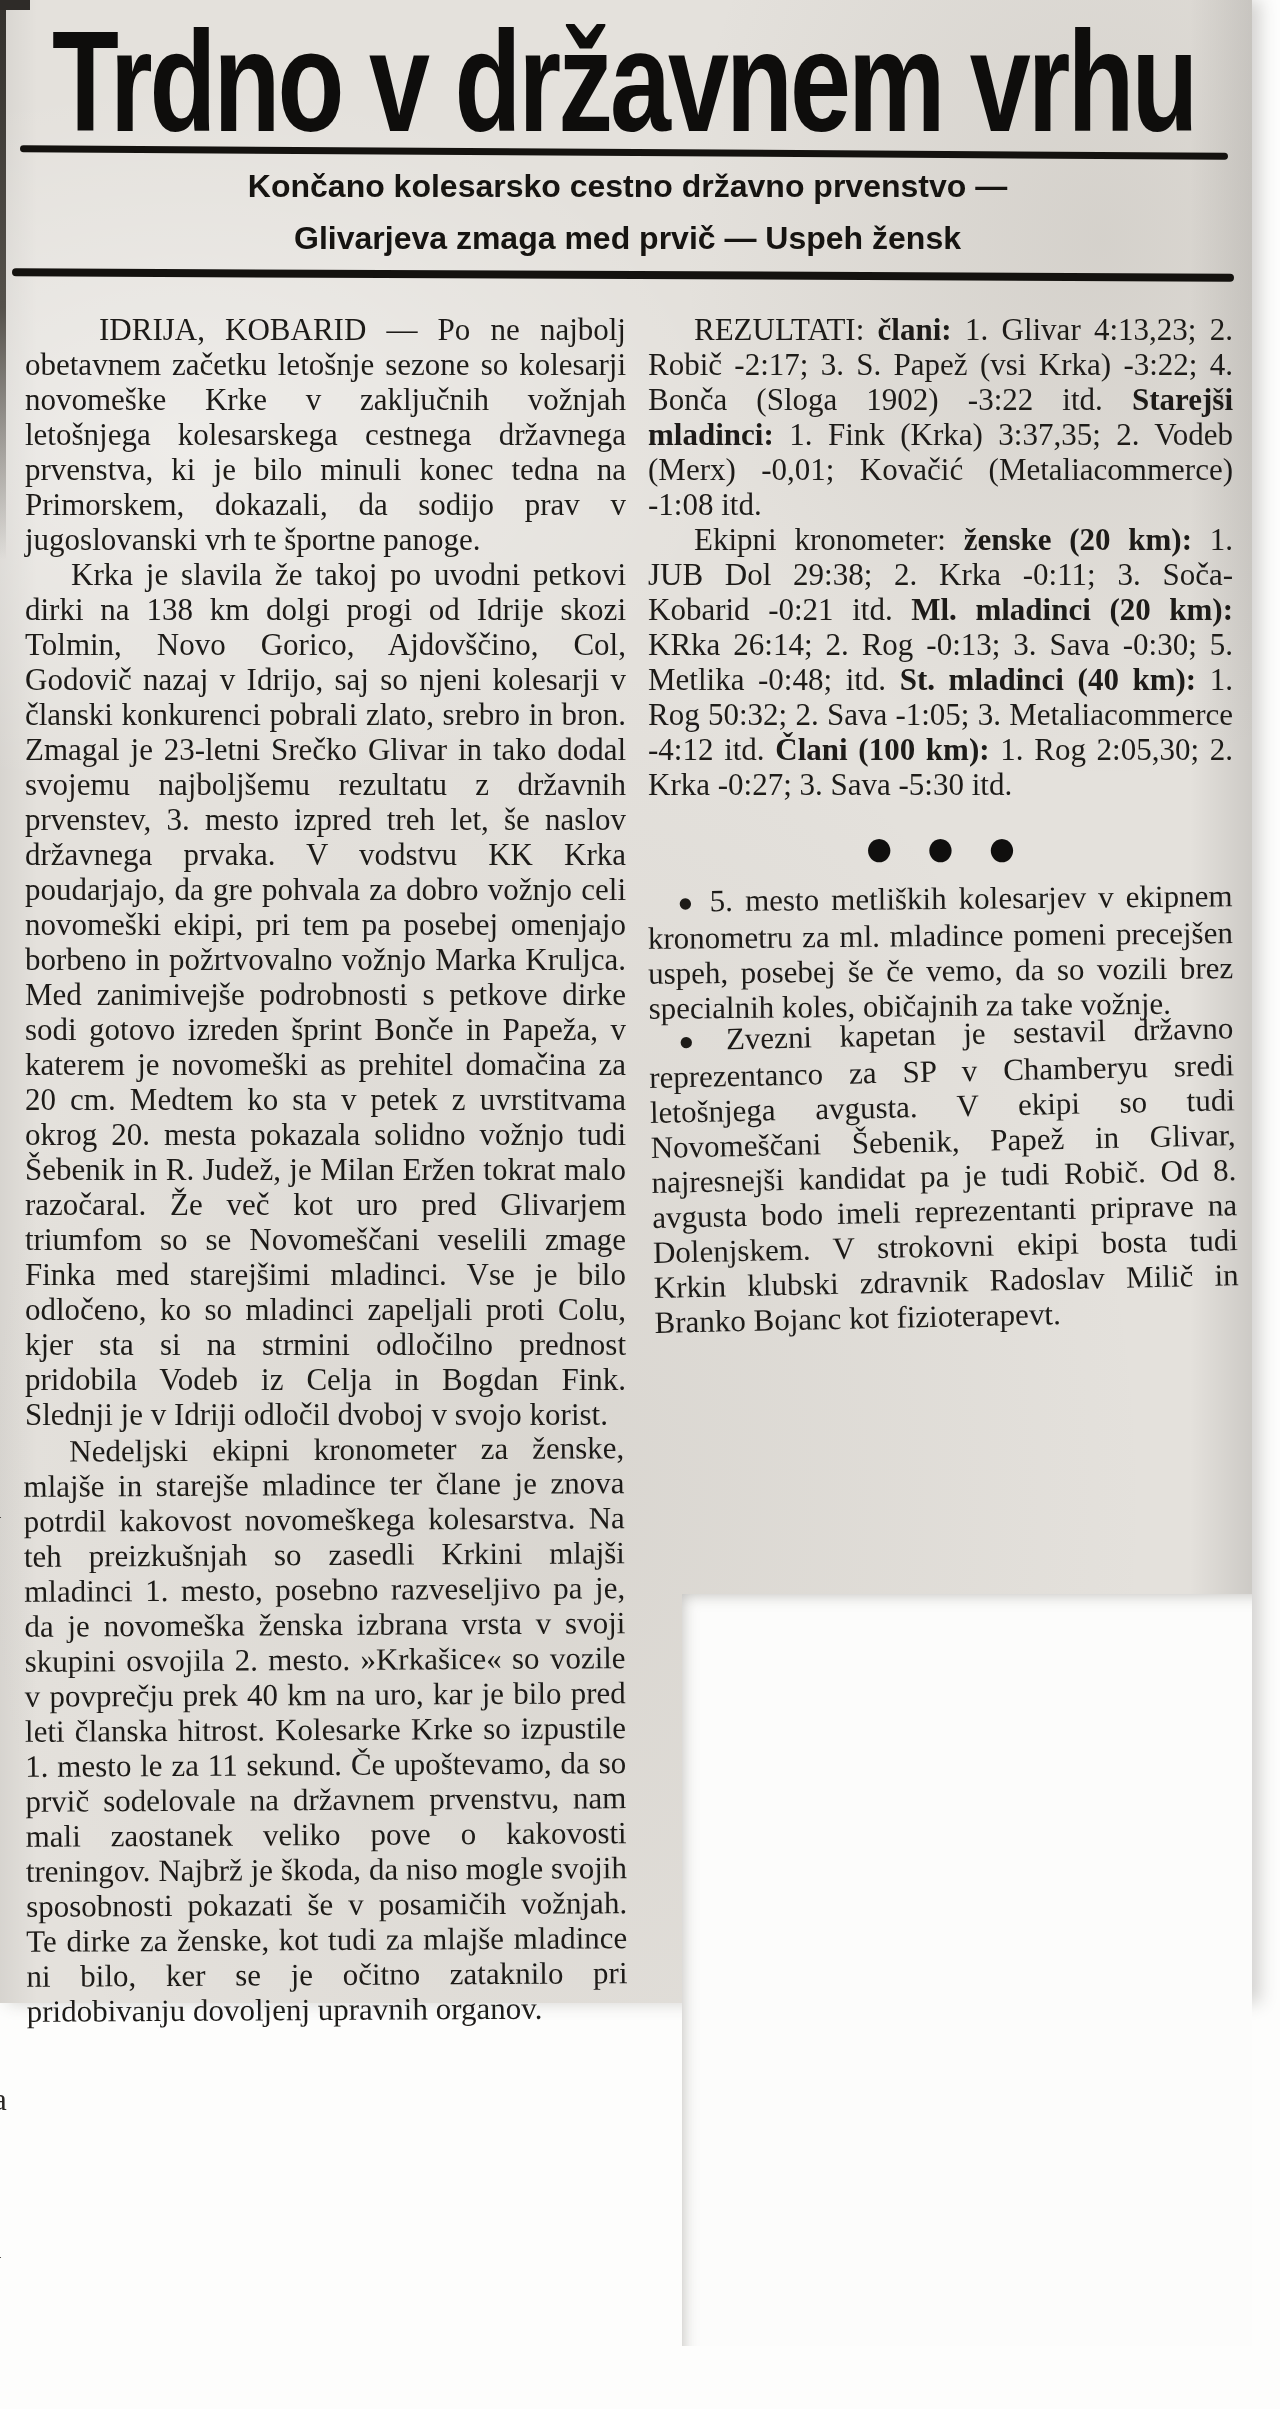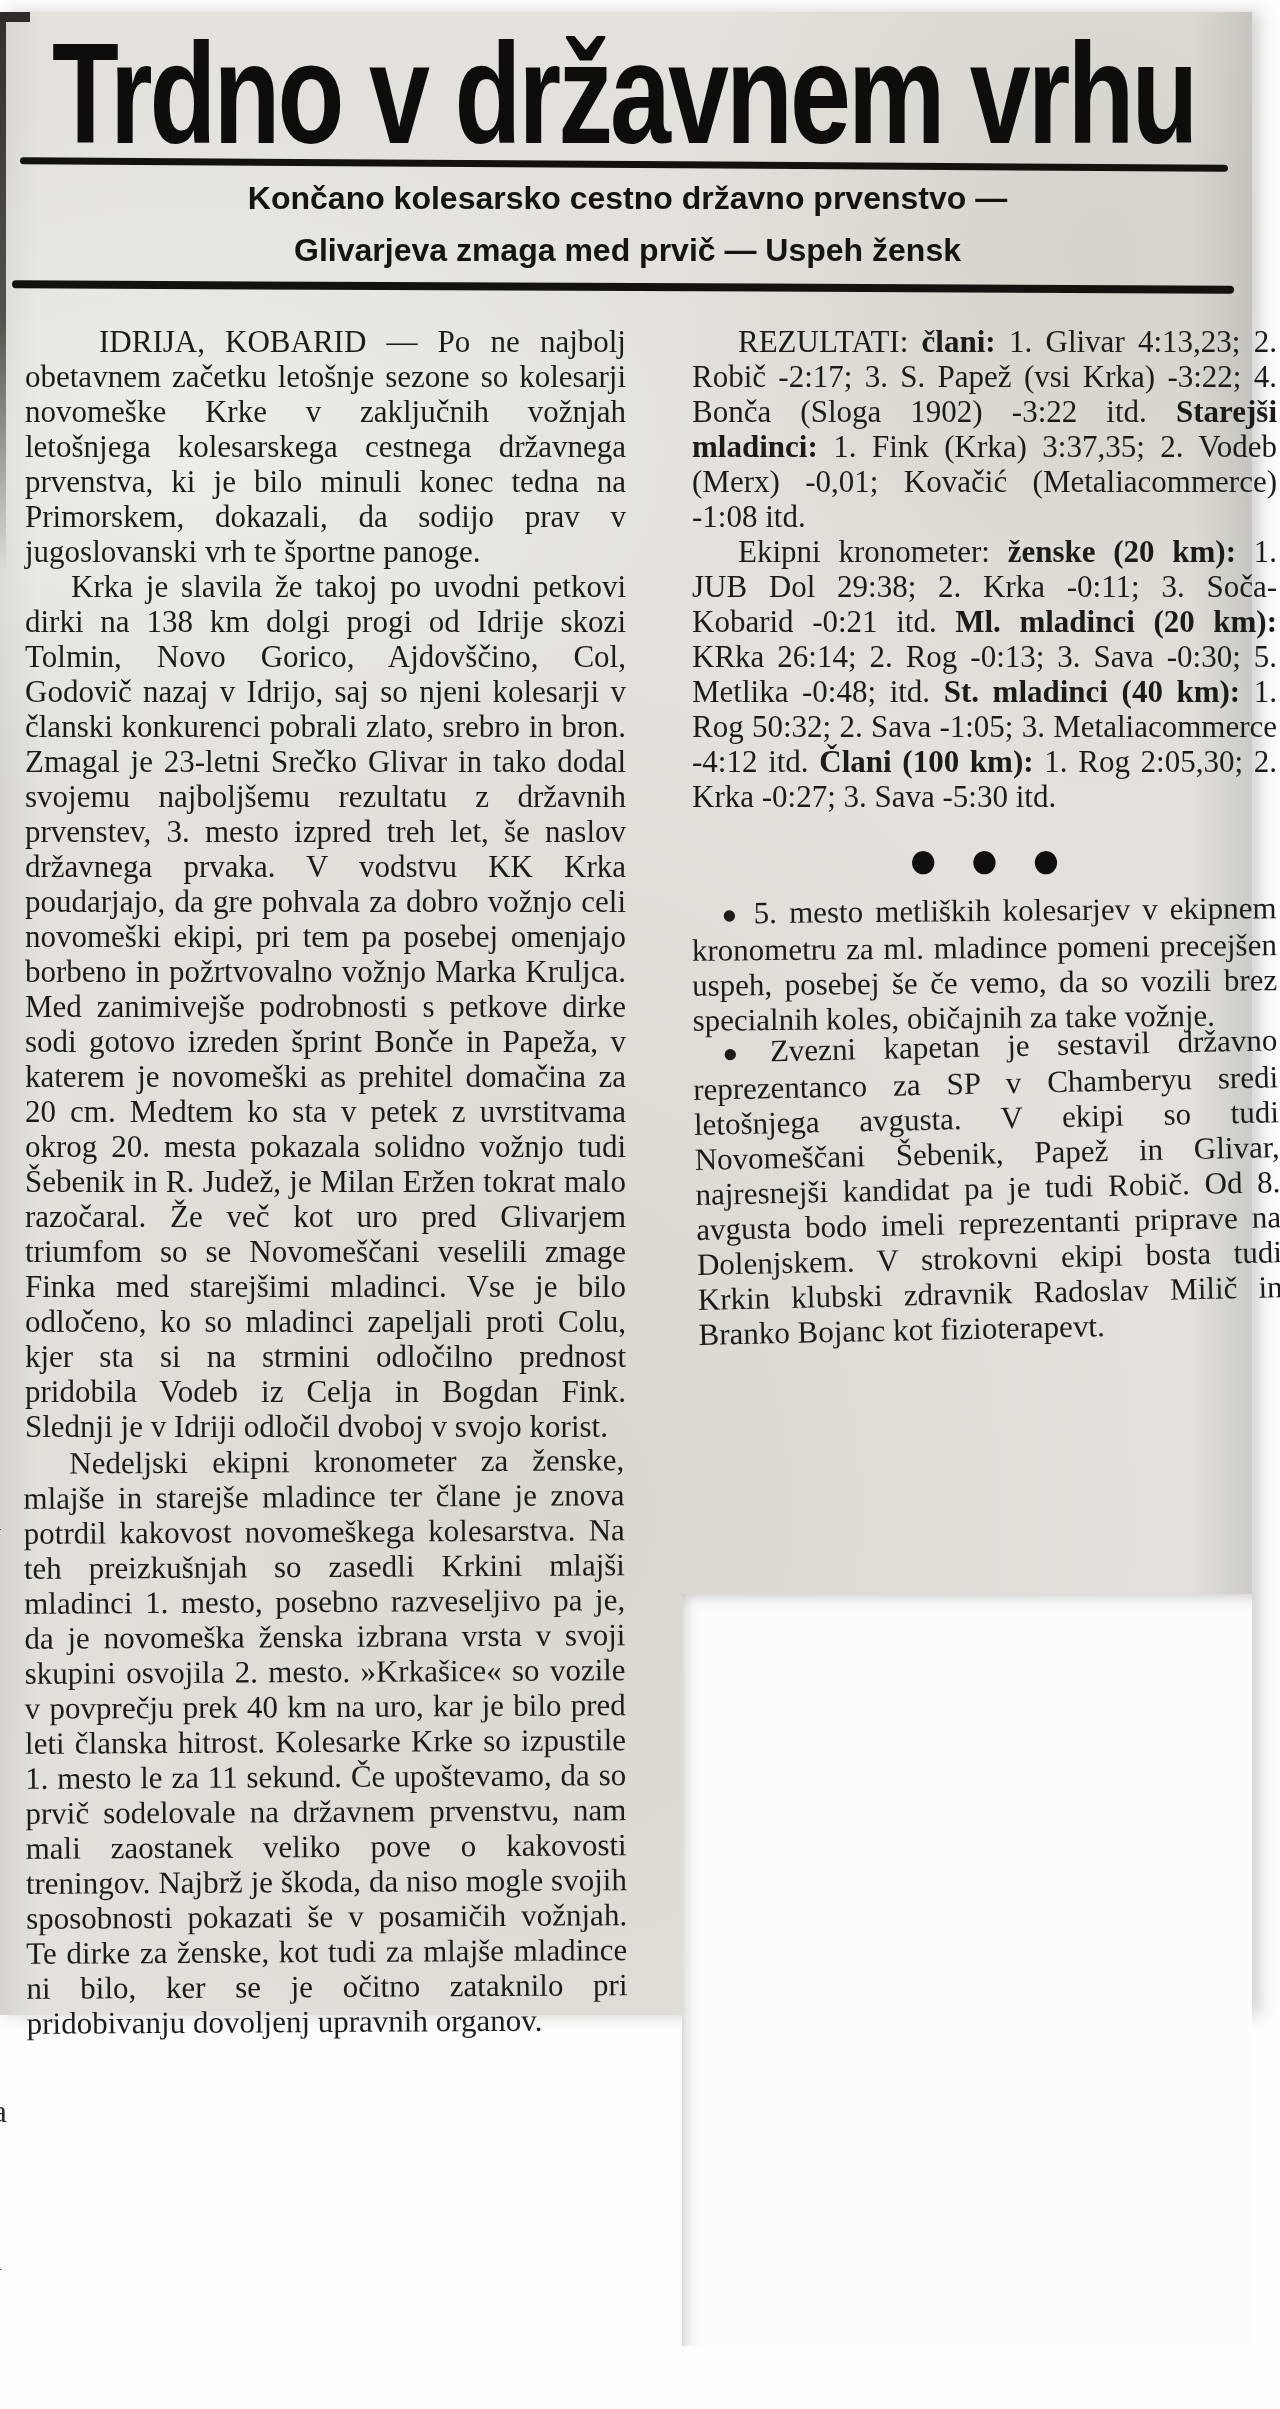--- a/index.html
+++ b/index.html
@@ -4,21 +4,21 @@
 <style>
   html, body { margin: 0; padding: 0; background: #ffffff; }
   .page {
     position: relative; width: 1280px; height: 2409px;
     background: #fdfdfc; overflow: hidden;
     font-family: "Liberation Serif", serif;
     color: #1c1a17;
   }
   
   .scan {
-    position: absolute; left: 0; top: 12px; width: 1252px; height: 2003px;
+    position: absolute; left: 0; top: 0; width: 1252px; height: 2003px;
     background-color: #e4e1dc;
     background-image:
       radial-gradient(ellipse 900px 600px at 15% 22%, rgba(255,255,255,0.38), transparent 60%),
       radial-gradient(ellipse 700px 900px at 88% 12%, rgba(120,113,102,0.14), transparent 60%),
       radial-gradient(ellipse 900px 1300px at 45% 75%, rgba(124,118,106,0.10), transparent 65%),
       linear-gradient(90deg, rgba(0,0,0,0.06) 0%, rgba(0,0,0,0) 3%, rgba(0,0,0,0) 95%, rgba(0,0,0,0.10) 100%);
     box-shadow: 8px 0 16px rgba(60,55,48,0.22);
   }
   
   .white-patch {
@@ -48,21 +48,21 @@
     text-align: center; letter-spacing: 0px;
   }
   .sub-line { white-space: nowrap; }
 
   .col {
     position: absolute; top: 312px;
     font-size: 31px; line-height: 35px;
     text-align: justify; color: #1d1b18;
   }
   .col-left  { left: 25px;  width: 601px; }
-  .col-right { left: 648px; width: 585px; margin-left: 44px; }
+  .col-right { left: 648px; width: 585px; }
   .para { margin: 0; }
   .ind  { text-indent: 46px; }
   .ind-lg { text-indent: 74px; }
   .tilt1 { transform: rotate(-0.35deg); }
   .tilt2 { transform: rotate(-0.55deg); }
   .tilt3 { transform: rotate(-1.25deg); transform-origin: left top; }
   .col b { font-weight: bold; }
 
   .dots {
     margin: 28px 0 16px 0; text-align: center;

